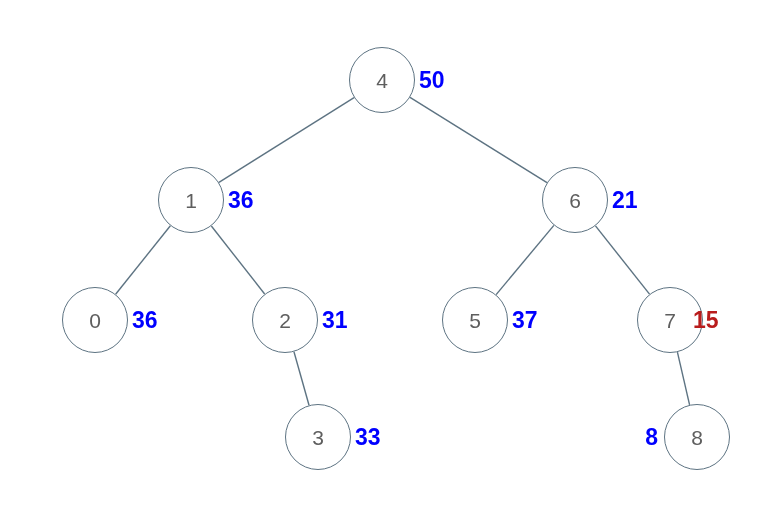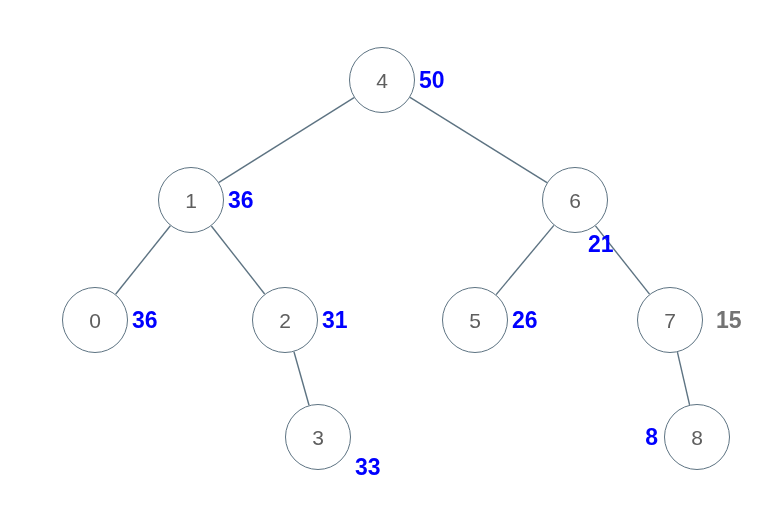--- a/index.html
+++ b/index.html
@@ -70,39 +70,39 @@
         <span class="node-label" style="color: rgb(94, 94, 94);">4</span>
       </div>
       <span class="node-value" style="color: rgb(0, 0, 255); top: 69px; left: 419px;">50</span>
       <div class="node" style="left: 158px; top: 167px; width: 66px; height: 66px; border: 1.4px solid rgb(93, 115, 130); background: rgb(255, 255, 255);">
         <span class="node-label" style="color: rgb(94, 94, 94);">1</span>
       </div>
       <span class="node-value" style="color: rgb(0, 0, 255); top: 189px; left: 228px;">36</span>
       <div class="node" style="left: 542px; top: 167px; width: 66px; height: 66px; border: 1.4px solid rgb(93, 115, 130); background: rgb(255, 255, 255);">
         <span class="node-label" style="color: rgb(94, 94, 94);">6</span>
       </div>
-      <span class="node-value" style="color: rgb(0, 0, 255); top: 189px; left: 588px; margin-top: 44px;">21</span>
+      <span class="node-value" style="color: rgb(0, 0, 255); top: 189px; left: 612px;">21</span>
       <div class="node" style="left: 62px; top: 287px; width: 66px; height: 66px; border: 1.4px solid rgb(93, 115, 130); background: rgb(255, 255, 255);">
         <span class="node-label" style="color: rgb(94, 94, 94);">0</span>
       </div>
       <span class="node-value" style="color: rgb(0, 0, 255); top: 309px; left: 132px;">36</span>
       <div class="node" style="left: 252px; top: 287px; width: 66px; height: 66px; border: 1.4px solid rgb(93, 115, 130); background: rgb(255, 255, 255);">
         <span class="node-label" style="color: rgb(94, 94, 94);">2</span>
       </div>
       <span class="node-value" style="color: rgb(0, 0, 255); top: 309px; left: 322px;">31</span>
       <div class="node" style="left: 442px; top: 287px; width: 66px; height: 66px; border: 1.4px solid rgb(93, 115, 130); background: rgb(255, 255, 255);">
         <span class="node-label" style="color: rgb(94, 94, 94);">5</span>
       </div>
-      <span class="node-value" style="color: rgb(0, 0, 255); top: 309px; left: 512px;">26</span>
+      <span class="node-value" style="color: rgb(0, 0, 255); top: 309px; left: 512px;">37</span>
       <div class="node" style="left: 637px; top: 287px; width: 66px; height: 66px; border: 1.4px solid rgb(93, 115, 130); background: rgb(255, 255, 255);">
         <span class="node-label" style="color: rgb(94, 94, 94);">7</span>
       </div>
-      <span class="node-value" style="color: #737373; top: 309px; left: 716px;">15</span>
+      <span class="node-value" style="color: #b91c1c; top: 309px; left: 693px;">15</span>
       <div class="node" style="left: 285px; top: 404px; width: 66px; height: 66px; border: 1.4px solid rgb(93, 115, 130); background: rgb(255, 255, 255);">
         <span class="node-label" style="color: rgb(94, 94, 94);">3</span>
       </div>
-      <span class="node-value" style="color: rgb(0, 0, 255); top: 426px; left: 355px; margin-top: 30px;">33</span>
+      <span class="node-value" style="color: rgb(0, 0, 255); top: 426px; left: 355px;">33</span>
       <div class="node" style="left: 664px; top: 404px; width: 66px; height: 66px; border: 1.4px solid rgb(93, 115, 130); background: rgb(255, 255, 255);">
         <span class="node-label" style="color: rgb(94, 94, 94);">8</span>
       </div>
       <span class="node-value" style="color: rgb(0, 0, 255); top: 426px; right: 117px;">8</span>
     </div>
 </div>
 
 </body></html>

